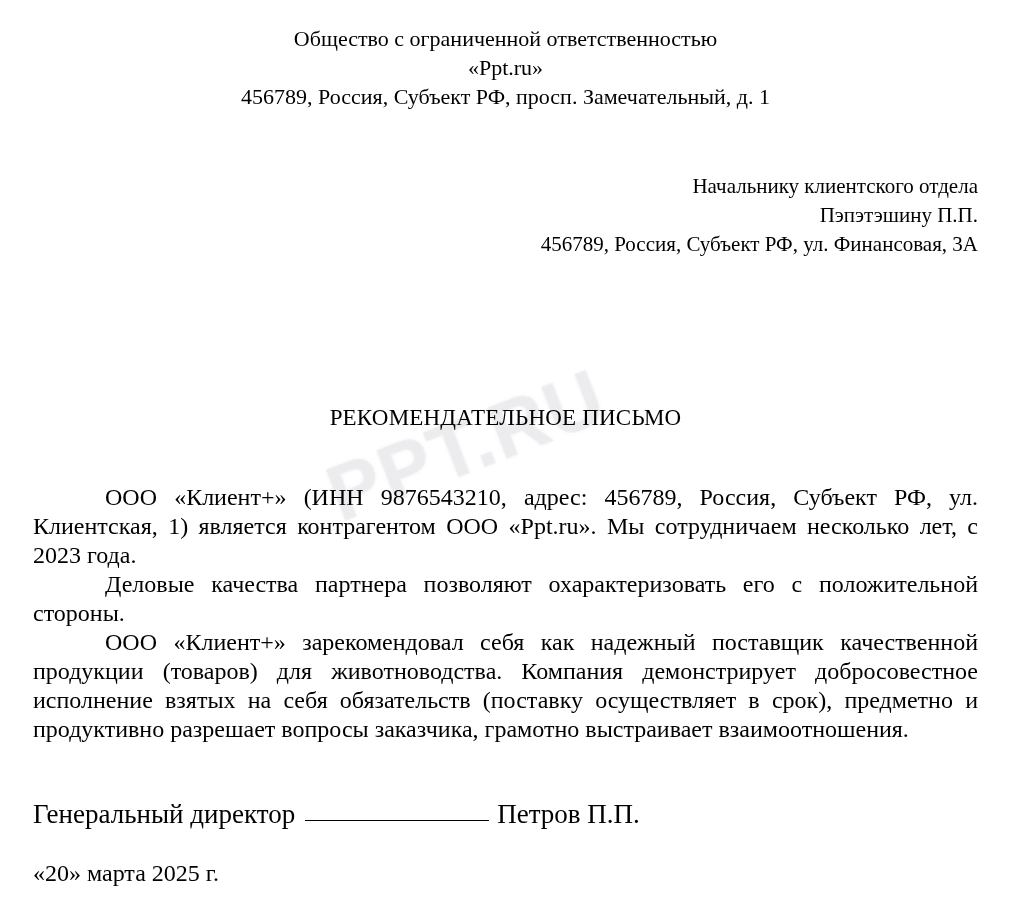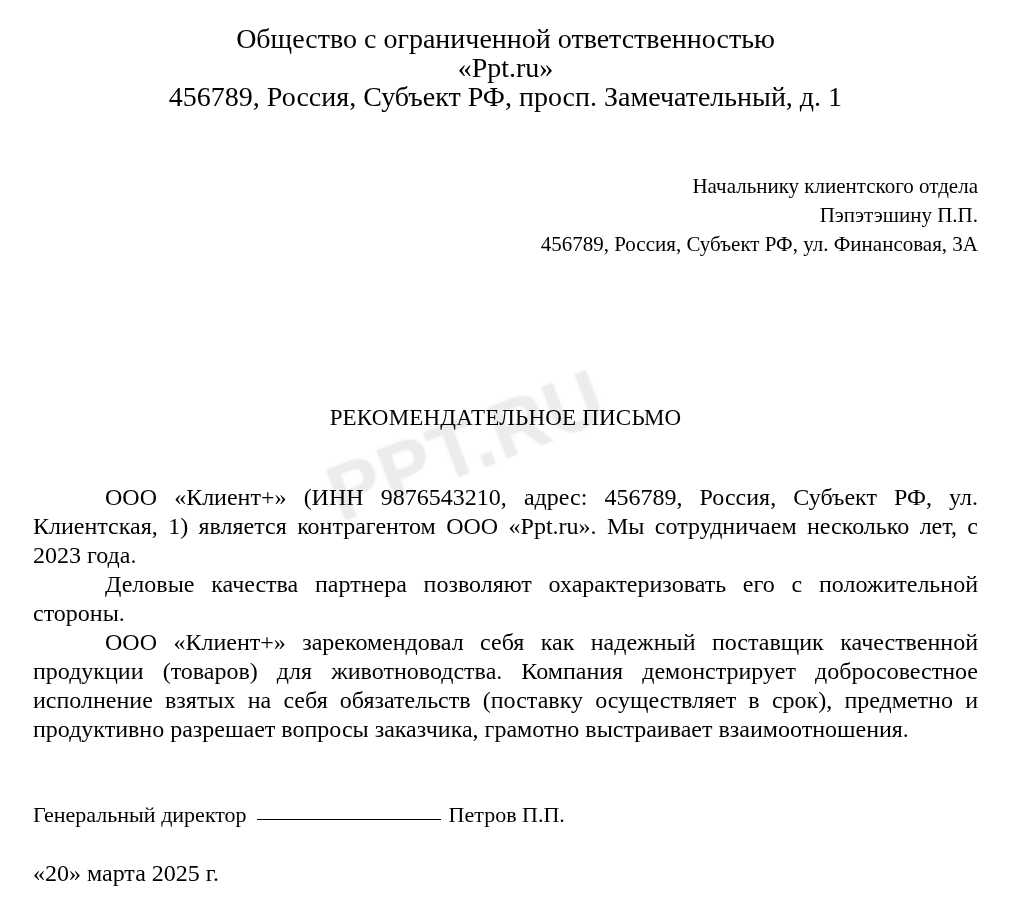--- a/index.html
+++ b/index.html
@@ -60,21 +60,21 @@
     z-index: 2;
   }
 
   
   .letterhead {
     position: absolute;
     left: 33px;
     top: 24px;
     width: 945px;
     text-align: center;
-    font-size: 28px;
+    font-size: 22px;
     line-height: 29px;
   }
   .letterhead .lh-line { display: block; white-space: nowrap; }
 
   
   .addressee {
     position: absolute;
     left: 378px;
     top: 172px;
     width: 600px;
@@ -112,21 +112,21 @@
     text-indent: 72px;
     hyphens: none;
   }
   .body-par:last-child { text-align: justify; }
 
   
   .signature {
     position: absolute;
     left: 33px;
     top: 800px;
-    font-size: 22px;
+    font-size: 27px;
     line-height: 29px;
     white-space: nowrap;
   }
   .sig-rule {
     display: inline-block;
     width: 184px;
     border-bottom: 1.6px solid #000;
     vertical-align: 2px;
     margin: 0 8px 0 10px;
   }

